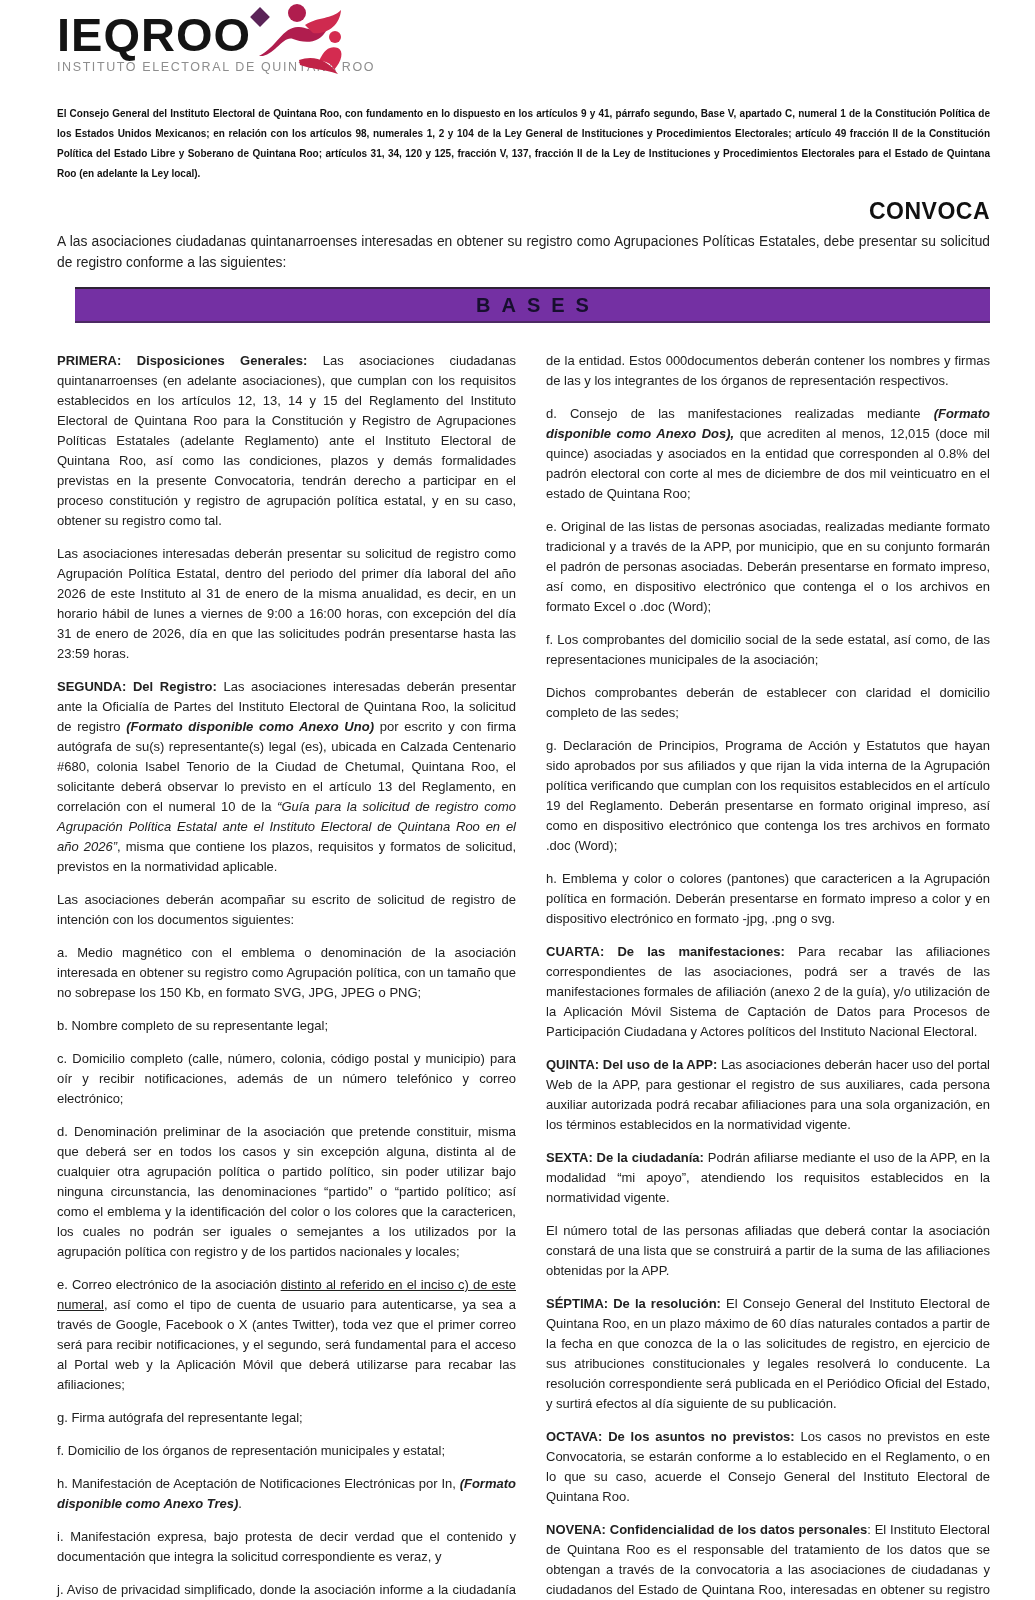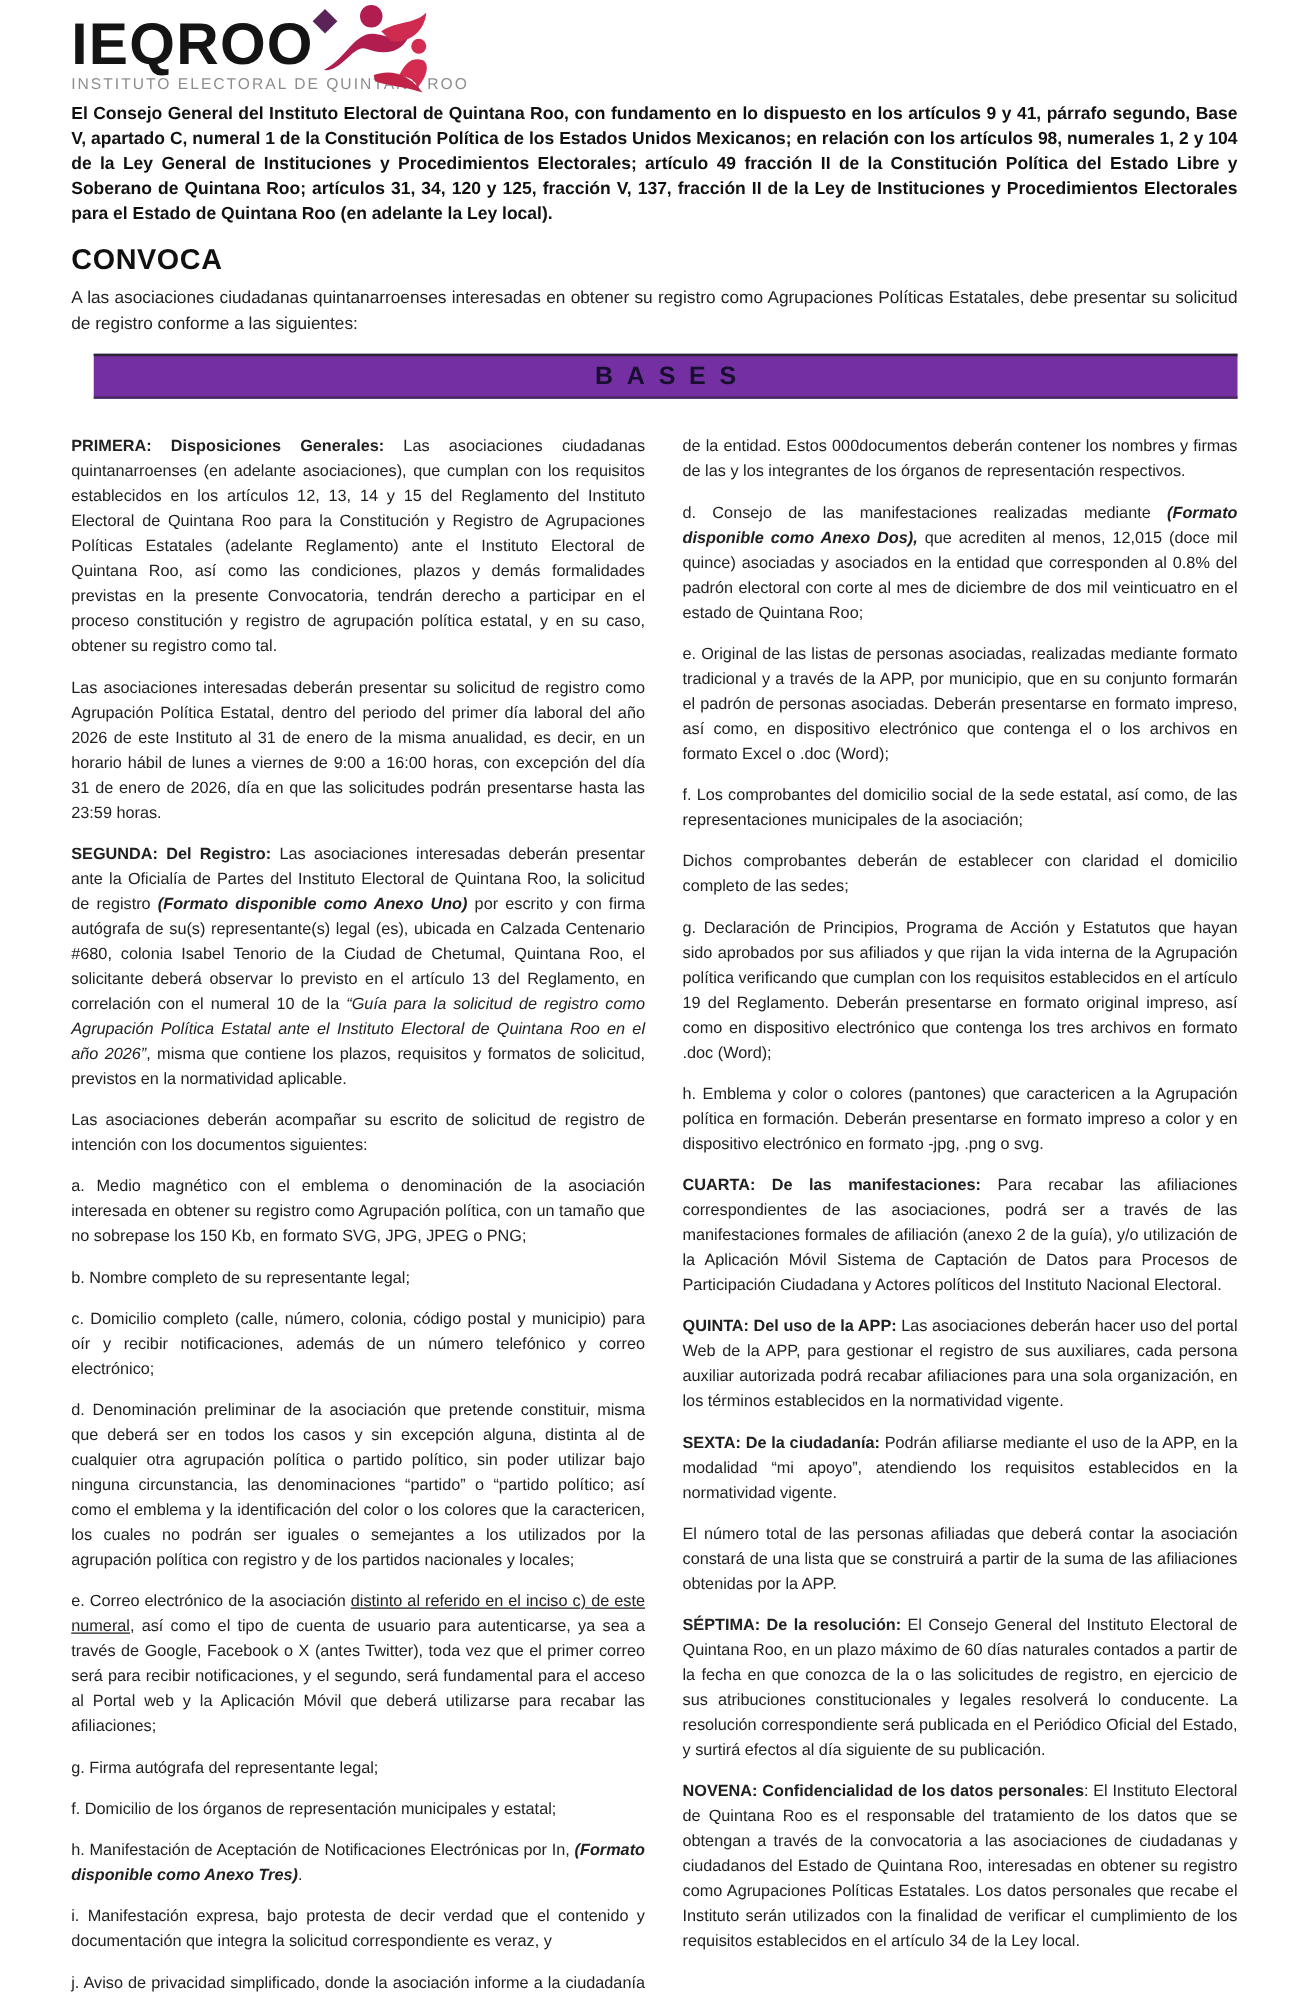--- a/index.html
+++ b/index.html
@@ -14,26 +14,26 @@
   .logo { position:relative; display:inline-block; margin-bottom:2px; }
   .logo-title {
     font-size:47px; font-weight:bold; letter-spacing:1px; color:#141414; line-height:1.05;
   }
   .logo-figs { position:absolute; left:182px; top:-8px; width:112px; height:78px; pointer-events:none; }
   .logo-subtitle {
     margin-top:1px; font-size:12.5px; letter-spacing:1.6px; color:#8d8d8d;
   }
   
   .intro {
-    margin:4px 0 0 0; font-weight:bold; font-size:14px; line-height:20px;
+    margin:28px 0 0 0; font-weight:bold; font-size:10px; line-height:20px;
     text-align:justify; color:#111;
   }
   
   .convoca {
-    margin:14px 0 6px 0; text-align:left; font-size:23px; font-weight:bold; color:#111;
+    margin:14px 0 6px 0; text-align:right; font-size:23px; font-weight:bold; color:#111;
     letter-spacing:0.5px;
   }
   .convoca-p {
     margin:4px 0 0 0; font-size:13.8px; line-height:21px; text-align:justify; color:#222;
   }
   
   .bases-banner {
     margin-top:14px; height:36px; background:#7430a3;
     border-top:2px solid #2e2436; border-bottom:2px solid #4c2a63;
     display:flex; align-items:center; justify-content:center;margin-left:18px;
@@ -106,17 +106,18 @@
         <p><span>e. Original de las listas de personas asociadas, realizadas mediante formato tradicional y a través de la APP, por municipio, que en su conjunto formarán el padrón de personas asociadas. Deberán presentarse en formato impreso, así como, en dispositivo electrónico que contenga el o los archivos en formato Excel o .doc (Word);</span></p>
         <p><span>f. Los comprobantes del domicilio social de la sede estatal, así como, de las representaciones municipales de la asociación;</span></p>
         <p><span>Dichos comprobantes deberán de establecer con claridad el domicilio completo de las sedes;</span></p>
         <p><span>g. Declaración de Principios, Programa de Acción y Estatutos que hayan sido aprobados por sus afiliados y que rijan la vida interna de la Agrupación política verificando que cumplan con los requisitos establecidos en el artículo 19 del Reglamento. Deberán presentarse en formato original impreso, así como en dispositivo electrónico que contenga los tres archivos en formato .doc (Word);</span></p>
         <p><span>h. Emblema y color o colores (pantones) que caractericen a la Agrupación política en formación. Deberán presentarse en formato impreso a color y en dispositivo electrónico en formato -jpg, .png o svg.</span></p>
         <p><span class="b">CUARTA: De las manifestaciones: </span><span>Para recabar las afiliaciones correspondientes de las asociaciones, podrá ser a través de las manifestaciones formales de afiliación (anexo 2 de la guía), y/o utilización de la Aplicación Móvil Sistema de Captación de Datos para Procesos de Participación Ciudadana y Actores políticos del Instituto Nacional Electoral.</span></p>
         <p><span class="b">QUINTA: Del uso de la APP: </span><span>Las asociaciones deberán hacer uso del portal Web de la APP, para gestionar el registro de sus auxiliares, cada persona auxiliar autorizada podrá recabar afiliaciones para una sola organización, en los términos establecidos en la normatividad vigente.</span></p>
         <p><span class="b">SEXTA: De la ciudadanía: </span><span>Podrán afiliarse mediante el uso de la APP, en la modalidad “mi apoyo”, atendiendo los requisitos establecidos en la normatividad vigente.</span></p>
         <p><span>El número total de las personas afiliadas que deberá contar la asociación constará de una lista que se construirá a partir de la suma de las afiliaciones obtenidas por la APP.</span></p>
         <p><span class="b">SÉPTIMA: De la resolución: </span><span>El Consejo General del Instituto Electoral de Quintana Roo, en un plazo máximo de 60 días naturales contados a partir de la fecha en que conozca de la o las solicitudes de registro, en ejercicio de sus atribuciones constitucionales y legales resolverá lo conducente. La resolución correspondiente será publicada en el Periódico Oficial del Estado, y surtirá efectos al día siguiente de su publicación.</span></p>
+        <p><span class="b">OCTAVA: De los asuntos no previstos: </span><span>Los casos no previstos en este Convocatoria, se estarán conforme a lo establecido en el Reglamento, o en lo que su caso, acuerde el Consejo General del Instituto Electoral de Quintana Roo.</span></p>
         <p><span class="b">NOVENA: Confidencialidad de los datos personales</span><span>: El Instituto Electoral de Quintana Roo es el responsable del tratamiento de los datos que se obtengan a través de la convocatoria a las asociaciones de ciudadanas y ciudadanos del Estado de Quintana Roo, interesadas en obtener su registro como Agrupaciones Políticas Estatales. Los datos personales que recabe el Instituto serán utilizados con la finalidad de verificar el cumplimiento de los requisitos establecidos en el artículo 34 de la Ley local.</span></p>
       </div>
   </div>
 
 </div>
 
 </body></html>

